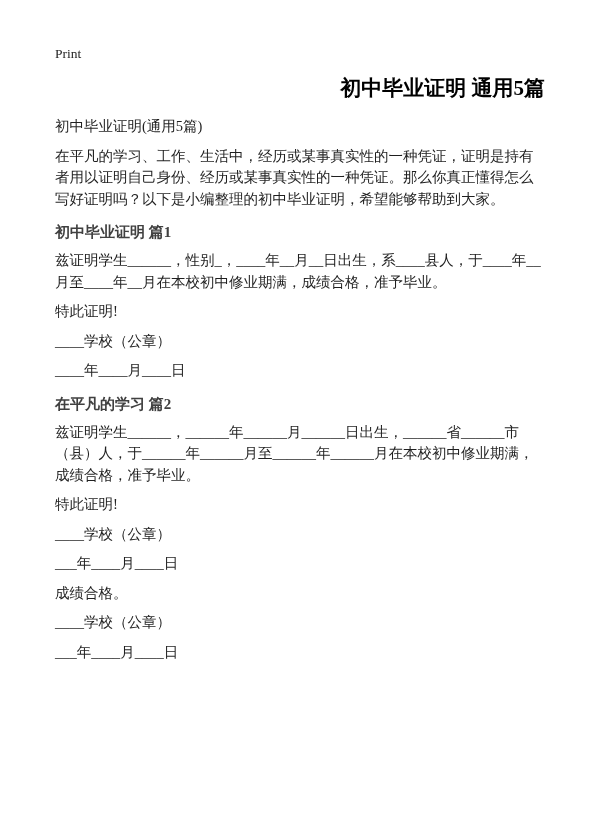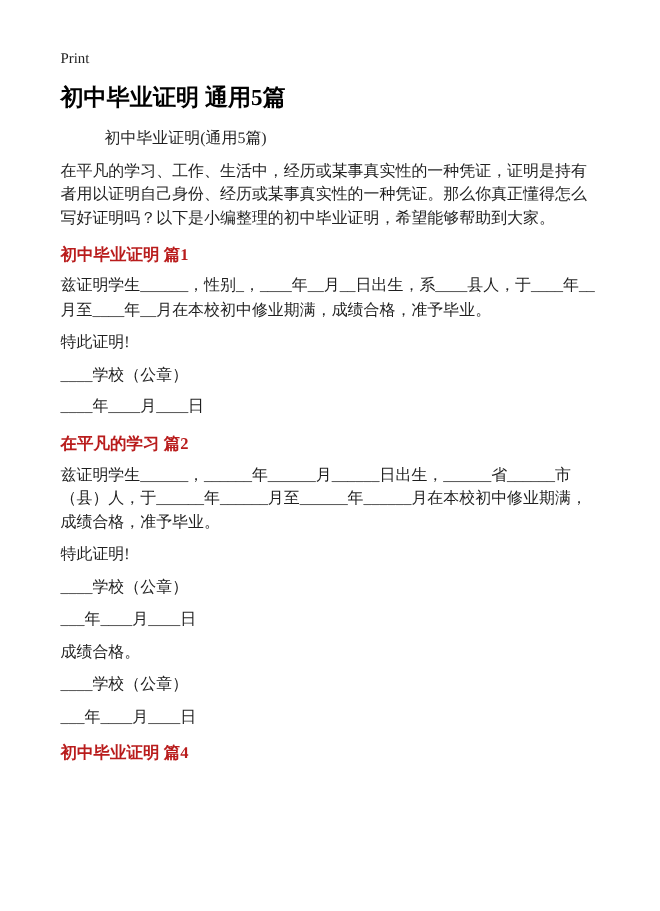--- a/index.html
+++ b/index.html
@@ -30,40 +30,39 @@
     line-height: 16px;
     color: #1f1f1f;
     text-decoration: none;
     cursor: pointer;
   }
   h1.doc-title {
     margin: 12px 0 0 0;
     font-size: 21px;
     line-height: 28px;
     font-weight: bold;
-    text-align: left;
+    text-align: right;
     color: #000000;
   }
   p {
     margin: 8px 0;
     font-size: 14.5px;
     line-height: 21.5px;
     word-break: break-all;
     overflow-wrap: anywhere;
   }
   p.subtitle {
     margin-top: 14px;
-    margin-left: 40px;
   }
   h2.section-heading {
     margin: 12px 0 0 0;
     font-size: 15px;
     line-height: 20px;
     font-weight: bold;
-    color: #b91c1c;
+    color: #404040;
   }
   section {
     margin: 0;
   }
 </style>
 </head>
 <body>
 
 <div class="page">
 
@@ -92,17 +91,14 @@
     <p>____学校（公章）</p>
     <p>___年____月____日</p>
   </section>
 
   <section>
     <p>成绩合格。</p>
     <p>____学校（公章）</p>
     <p>___年____月____日</p>
   </section>
 
-  <section>
-    <h2 class="section-heading">初中毕业证明 篇4</h2>
-  </section>
 
 </div>
 
 </body></html>

